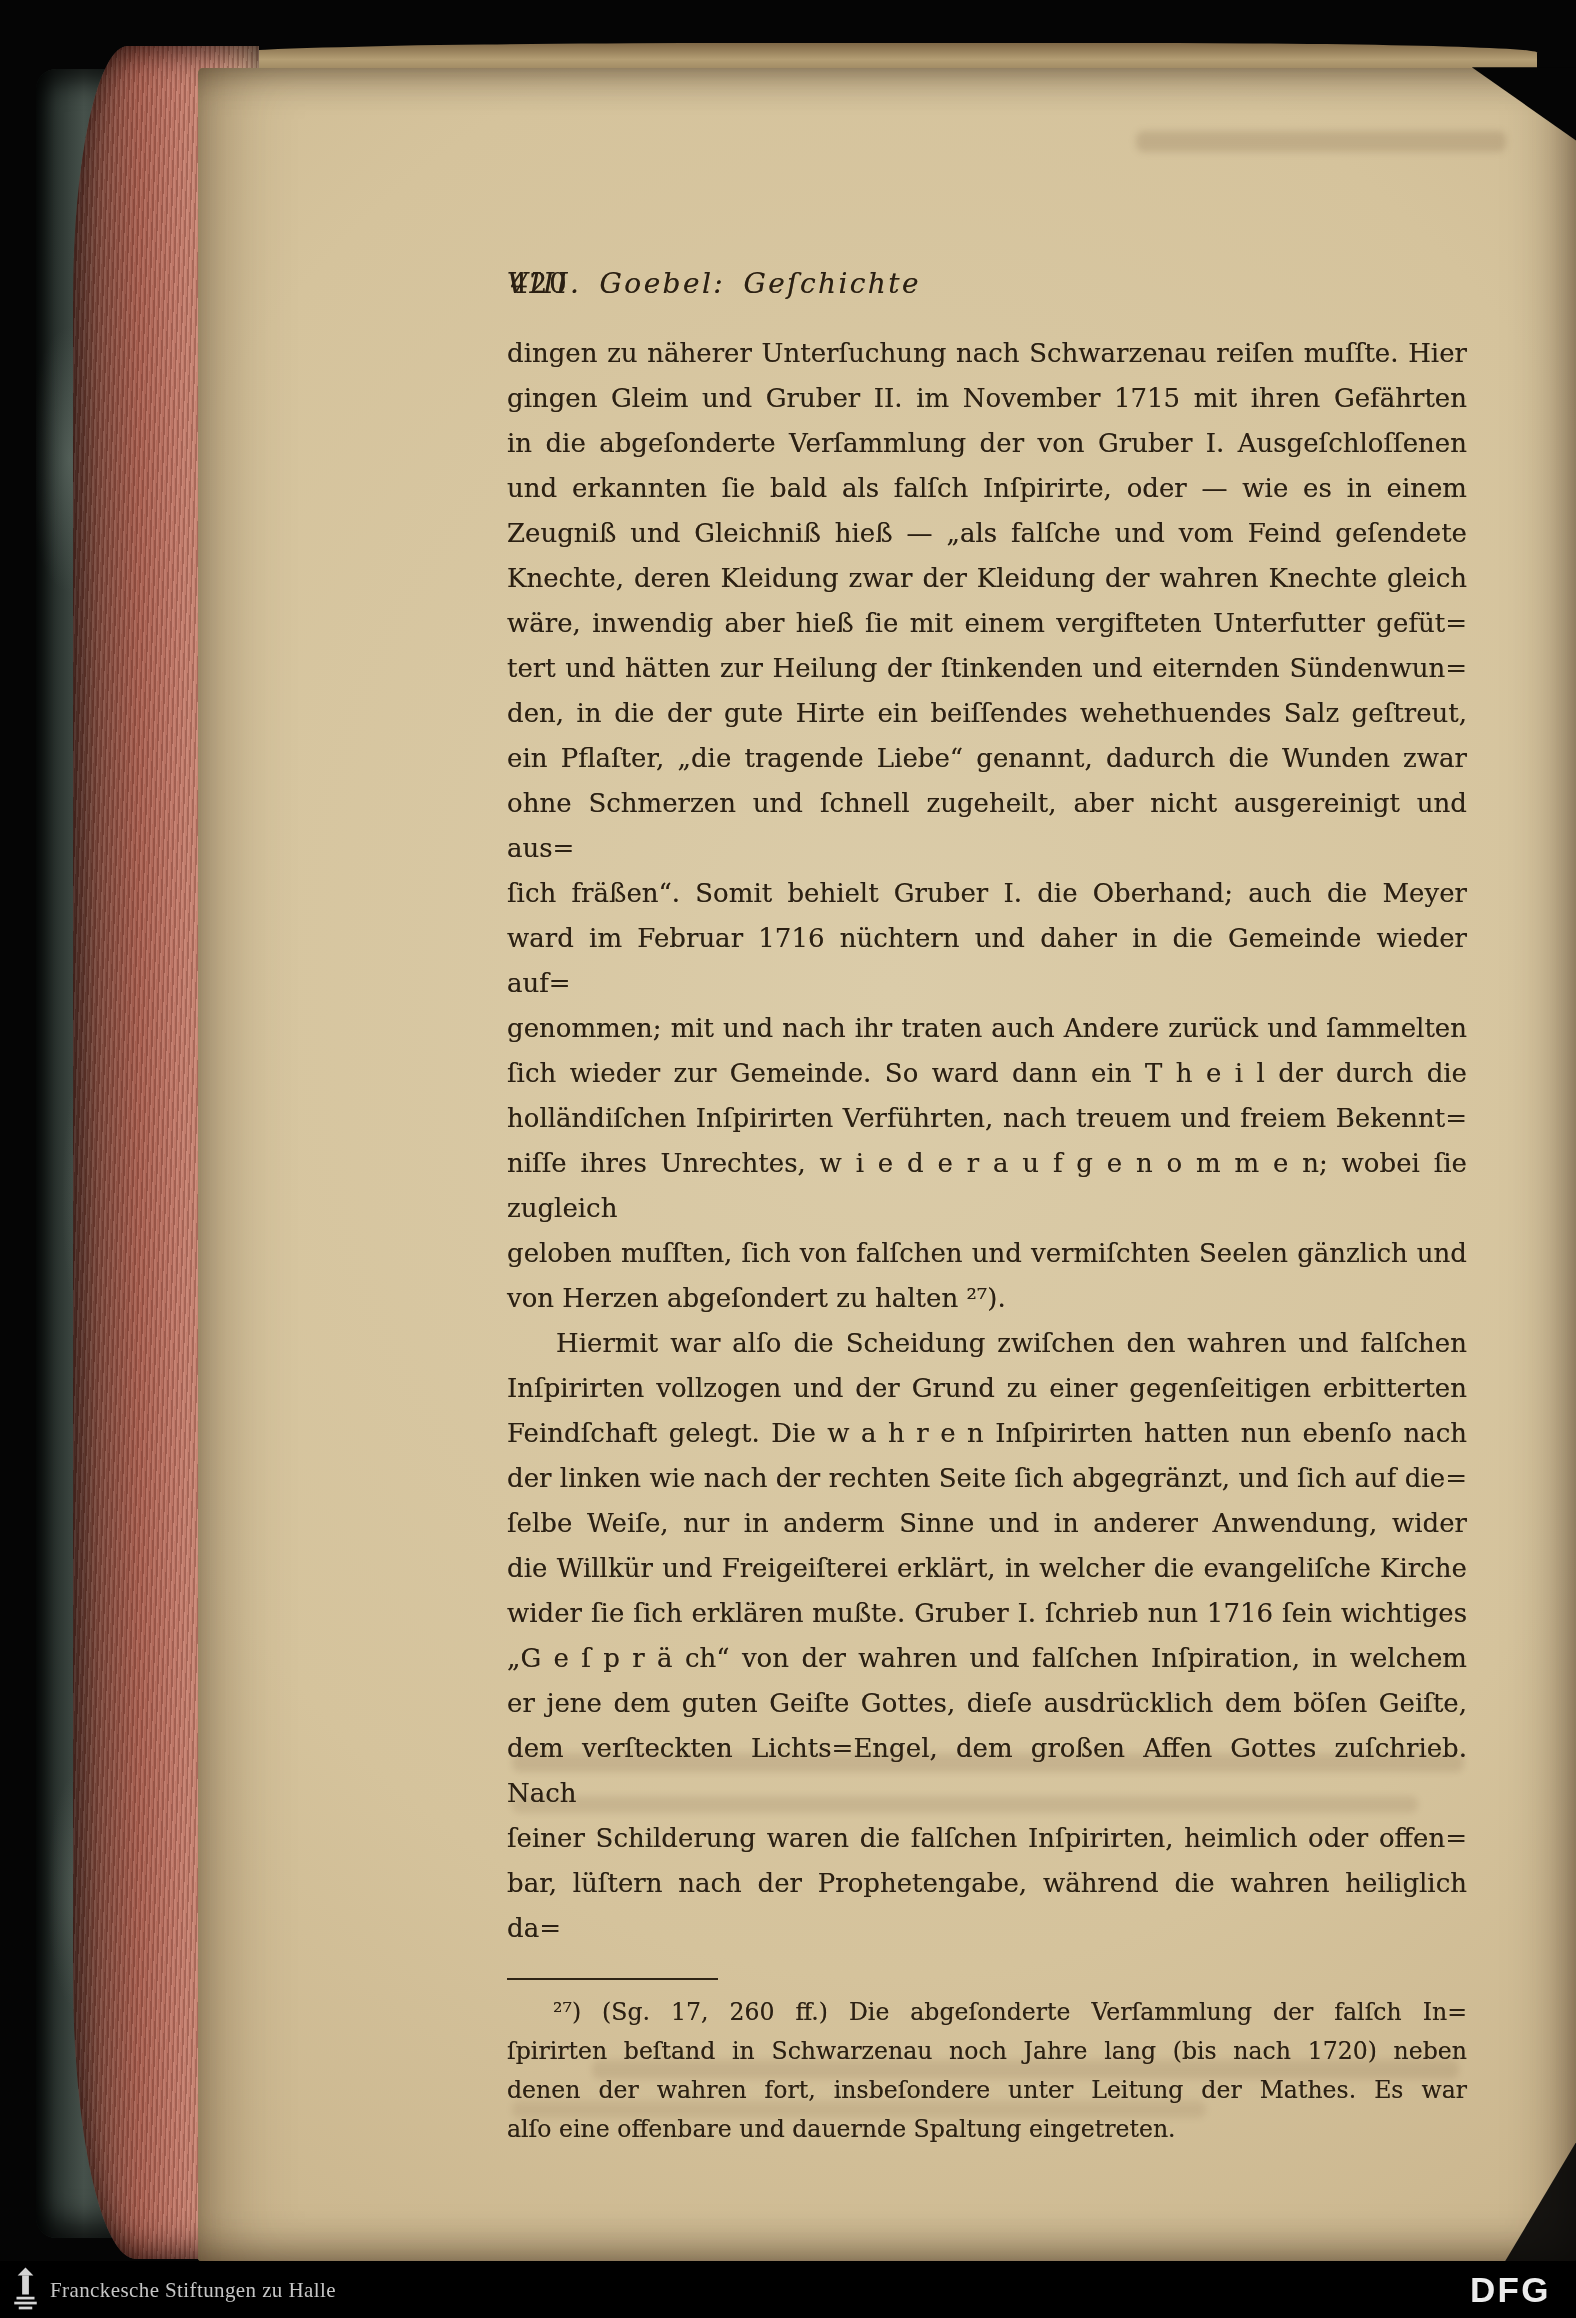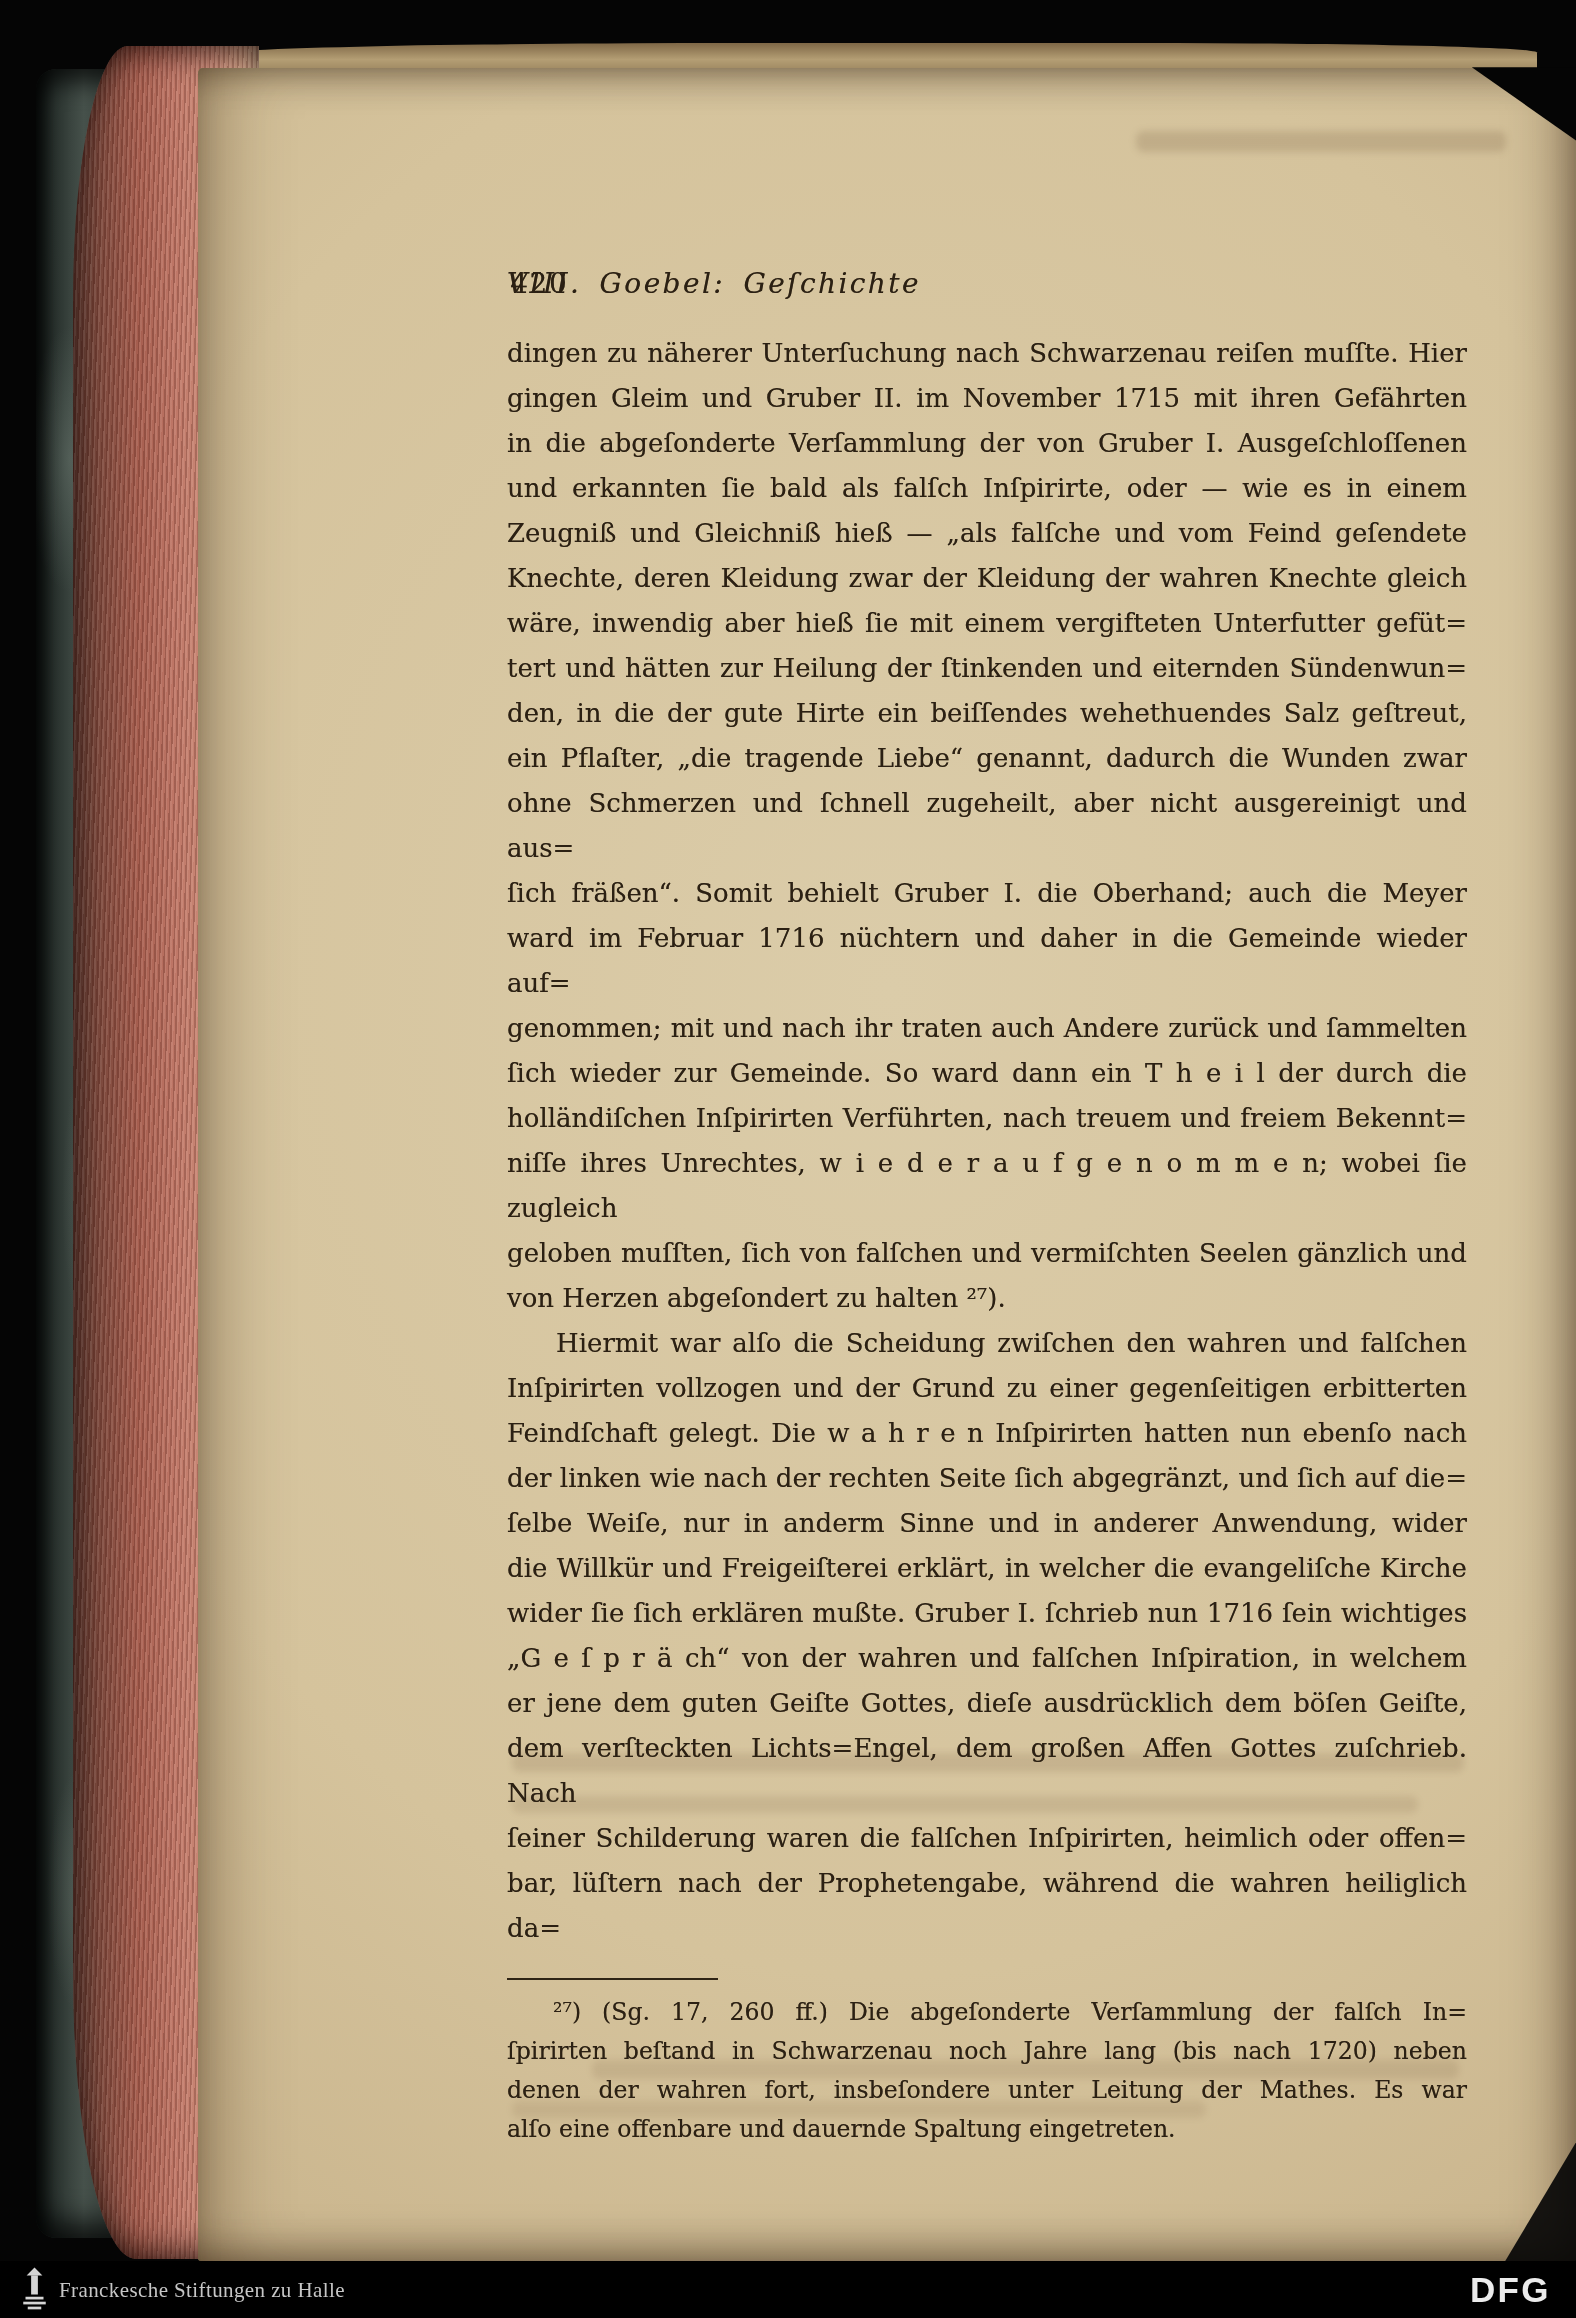--- a/index.html
+++ b/index.html
@@ -84,21 +84,21 @@
     font-size:23.6px;line-height:39px;
     text-align:justify;text-align-last:justify;
   }
   .footnote .line:first-child{text-indent:46px;}
   .footnote .line:last-child{text-align-last:left;}
   
   .footerbar{
     position:absolute;left:0;bottom:0;width:1576px;height:58px;
     background:#000;display:flex;align-items:center;
   }
-  .inst{display:flex;align-items:center;gap:11px;padding-left:21px;}
+  .inst{display:flex;align-items:center;gap:11px;padding-left:12px;}
   .inst-logo{width:27px;height:46px;flex:0 0 auto;}
   .inst-text{
     color:#c6c6c6;font-size:21px;letter-spacing:0.4px;
     font-family:"Liberation Serif", serif;
   }
   .dfg{
     margin-left:auto;margin-right:25px;
     color:#ececec;font-family:"Liberation Sans", sans-serif;
     font-weight:bold;font-size:35px;letter-spacing:2.4px;
   }

